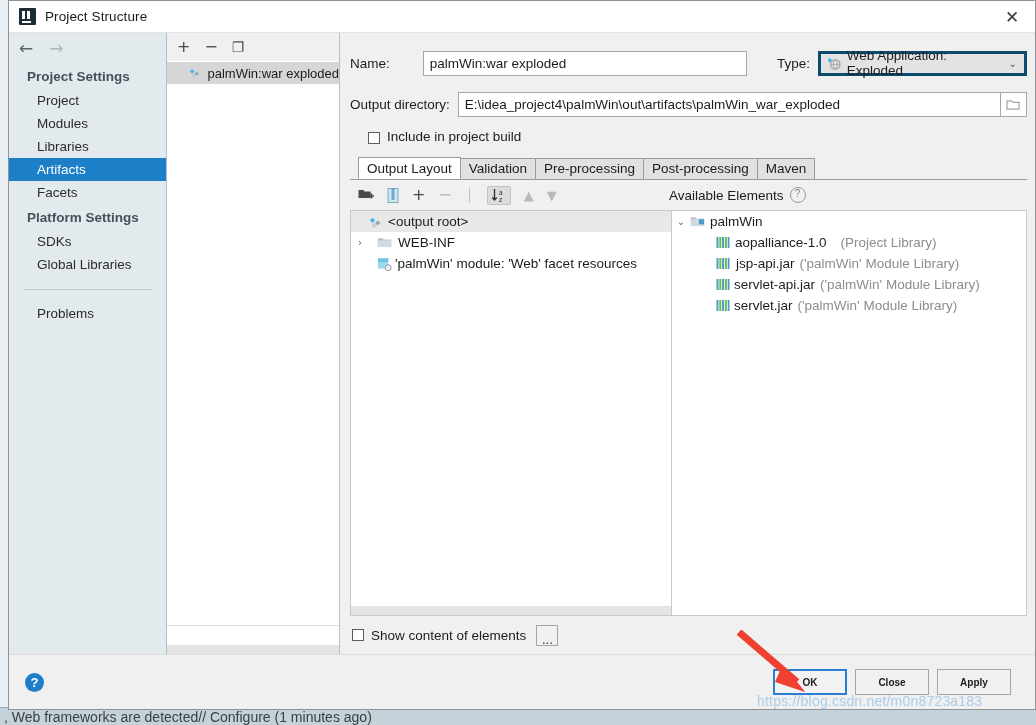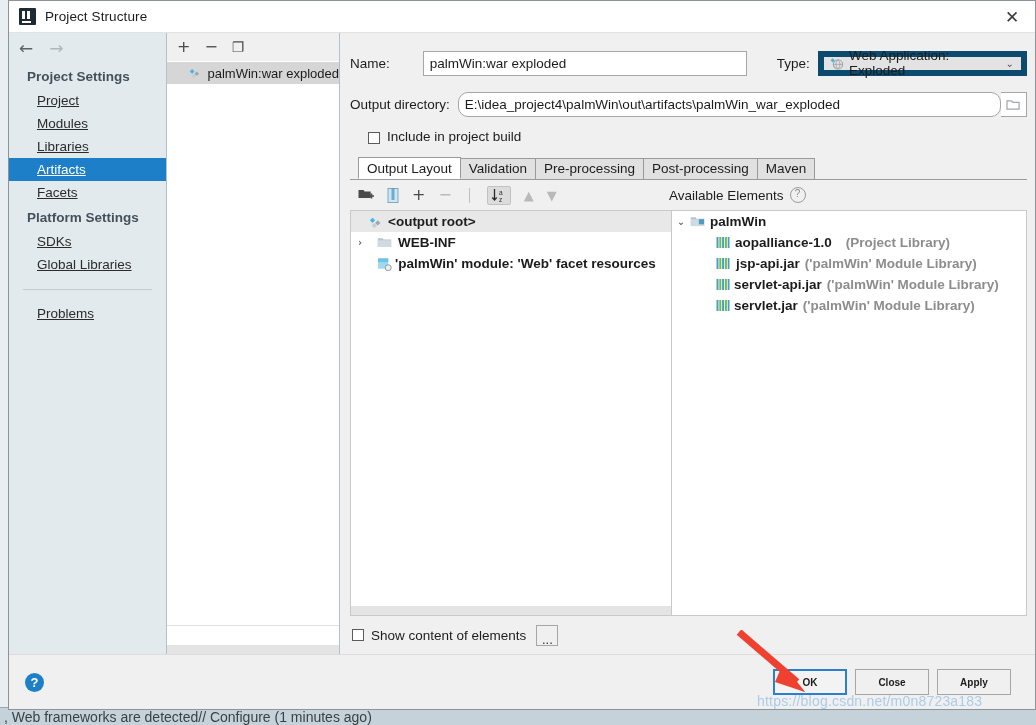--- a/index.html
+++ b/index.html
@@ -100,21 +100,21 @@
     font-size: 17px; font-family: "DejaVu Sans", sans-serif;
     color: #5c6468; line-height: 1; cursor: pointer;
   }
   .arrow-btn.disabled { color: #afb8bd; cursor: default; }
   .nav-group {
     font-size: 13.5px; font-weight: bold; color: #44515a;
     padding: 6px 8px 5px 18px;
   }
   .nav-item {
     font-size: 13.5px; color: #2b2b2b;
-    padding: 4px 0 4px 28px; cursor: pointer; text-decoration: underline;
+    padding: 4px 0 4px 28px; cursor: pointer;
   }
   .nav-item.selected { background: #1d7fc8; color: #ffffff; }
   .nav-sep { height: 1px; background: #c3ccd2; margin: 13px 14px 12px 14px; }
 
   
   .artifacts-col {
     width: 172px; background: #ffffff;
     border-right: 1px solid #b5bfc6;
     display: flex; flex-direction: column;
     flex: none;
@@ -158,33 +158,33 @@
   .txtfield {
     background: #ffffff; border: 1px solid #a6a6a6;
     height: 25px; box-sizing: border-box;
     font-size: 13.5px; color: #1c1c1c;
     display: flex; align-items: center; padding-left: 6px;
     font-family: "Liberation Sans", sans-serif;
   }
   #name-input { width: 355px; margin-left: 33px; }
   .type-combo {
     width: 228px; height: 25px; box-sizing: border-box;
-    background: #e3e3e3; border: 6px solid #0c4a6e;
+    background: #e3e3e3; border: 3px solid #0c4a6e;
     display: flex; align-items: center; gap: 5px;
     padding-left: 6px; font-size: 13.5px; color: #1c1c1c;
     cursor: pointer;
   }
   .combo-caret {
     margin-left: auto; margin-right: 7px;
     font-size: 10px; color: #555; font-family: "DejaVu Sans", sans-serif;
   }
   .row2 { display: flex; align-items: center; height: 28px; margin-top: 12px; flex: none; }
   #outdir-input {
     flex: 1; margin-left: 8px; height: 25px;
-    display: flex; align-items: center; border-radius: 10px;
+    display: flex; align-items: center;
   }
   .folder-btn {
     width: 26px; height: 25px; box-sizing: border-box;
     display: flex; align-items: center; justify-content: center;
     border: 1px solid #a6a6a6; border-left: none; background: #ffffff;
     cursor: pointer;
   }
   .row3 { display: flex; align-items: flex-end; margin-top: 11px; flex: none; margin-left: 18px; }
   .cbox {
     width: 12px; height: 12px; border: 1px solid #5c5c5c;
@@ -228,21 +228,21 @@
     width: 356px;
   }
   .help-circle {
     width: 14px; height: 14px; border-radius: 50%;
     border: 1px solid #9a9a9a; color: #8a8a8a;
     font-size: 10px; line-height: 12px; text-align: center;
     cursor: pointer; flex: none;
   }
 
   
-  .panes { flex: 1; display: flex; min-height: 0; font-weight: bold; }
+  .panes { flex: 1; display: flex; min-height: 0; }
   .pane-left {
     flex: 1; background: #ffffff;
     border: 1px solid #c9c9c9; border-right: none;
     box-sizing: border-box; min-width: 0;
     display: flex; flex-direction: column;
   }
   .pane-right {
     width: 356px; background: #ffffff;
     border: 1px solid #c9c9c9;
     box-sizing: border-box; flex: none;

